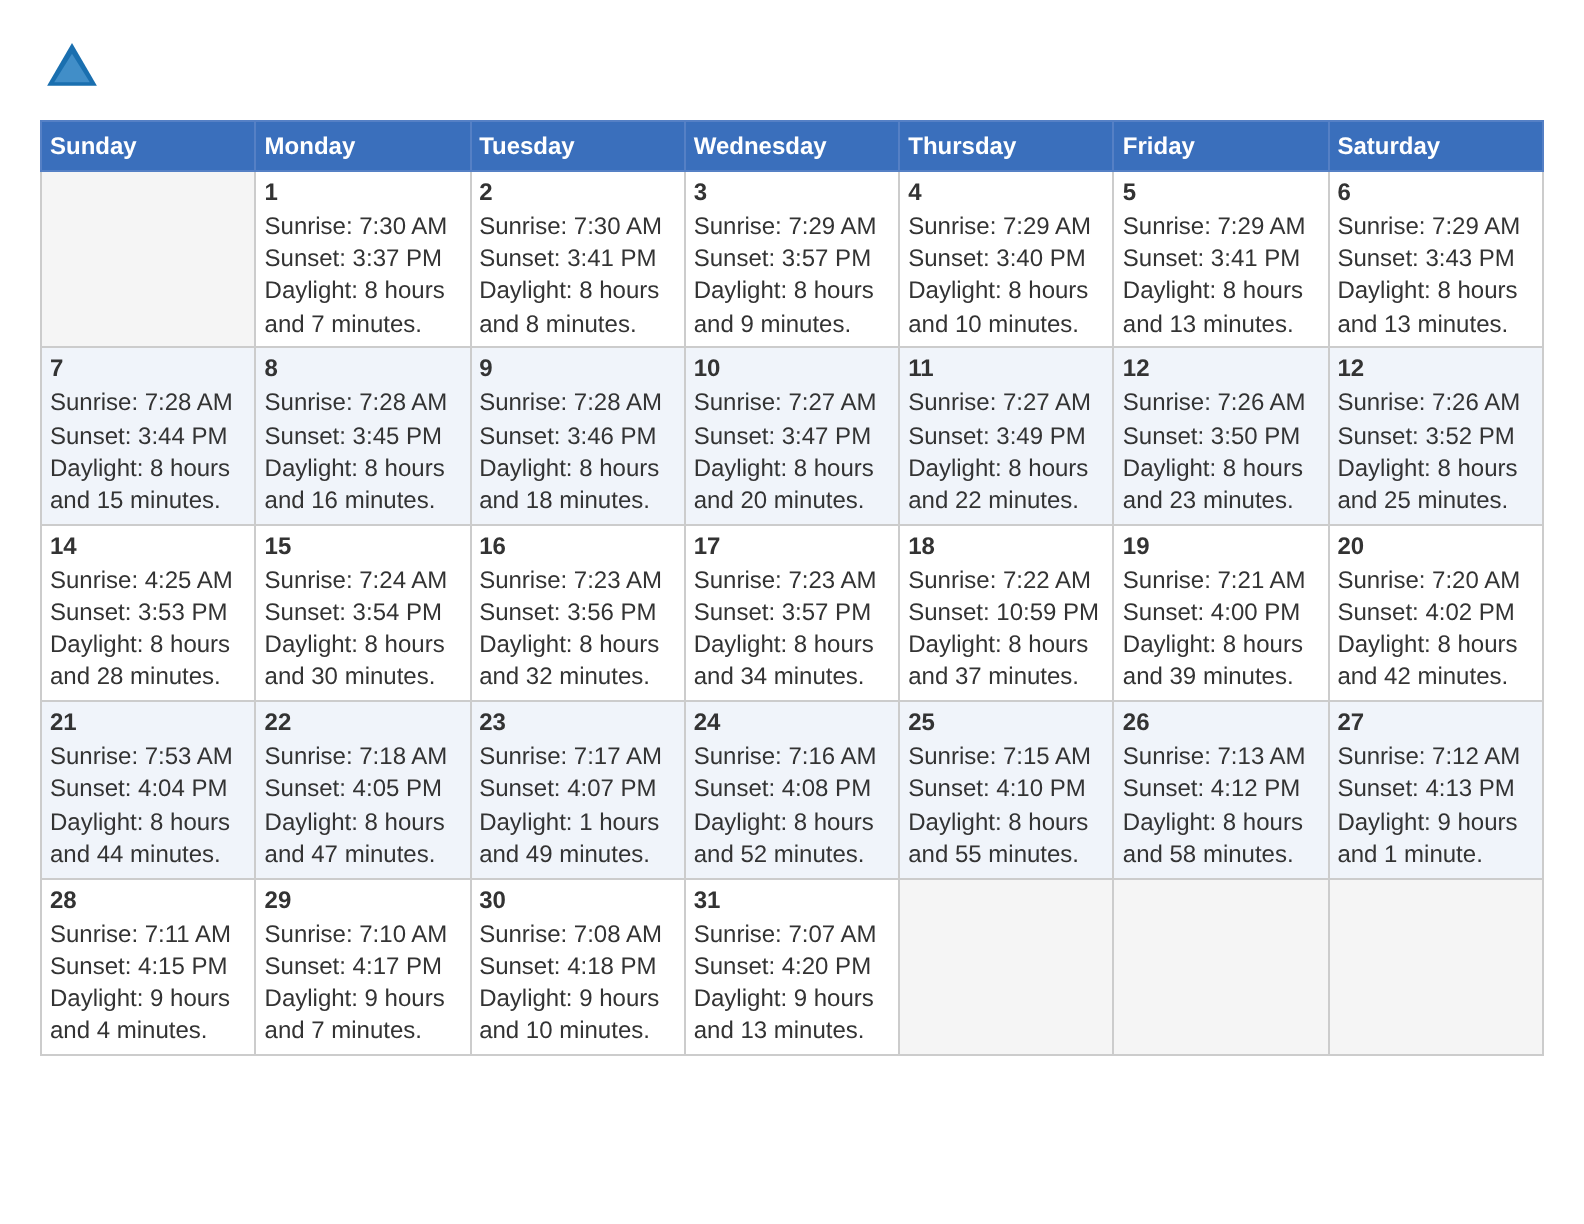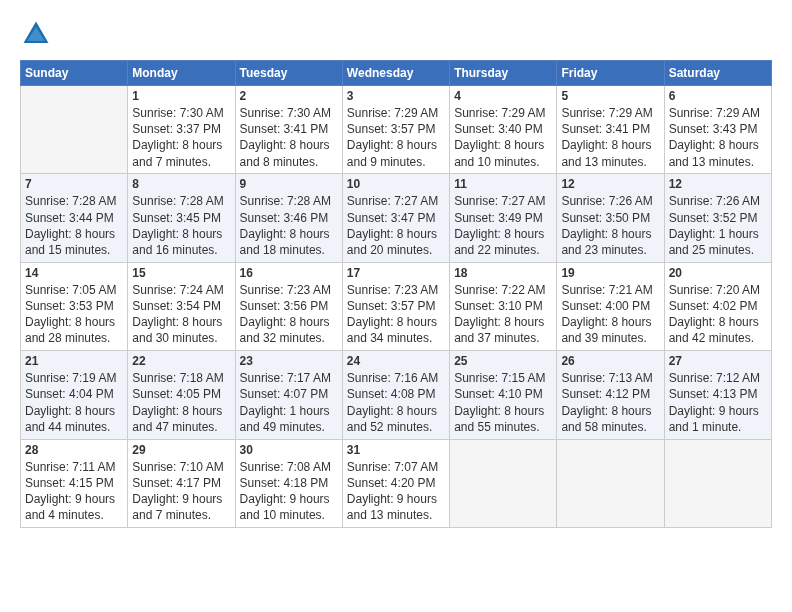--- a/index.html
+++ b/index.html
@@ -230,29 +230,29 @@
           <span>Sunrise: 7:26 AM</span><br>
           <span>Sunset: 3:50 PM</span><br>
           <span>Daylight: 8 hours and 23 minutes.</span>
         </div>
           </td>
           <td>
             <span class="day-number">12</span>
         <div class="day-info">
           <span>Sunrise: 7:26 AM</span><br>
           <span>Sunset: 3:52 PM</span><br>
-          <span>Daylight: 1 hours and 25 minutes.</span>
+          <span>Daylight: 8 hours and 25 minutes.</span>
         </div>
           </td>
         </tr>
         <tr class="row-odd">
           <td>
             <span class="day-number">14</span>
         <div class="day-info">
-          <span>Sunrise: 7:05 AM</span><br>
+          <span>Sunrise: 4:25 AM</span><br>
           <span>Sunset: 3:53 PM</span><br>
           <span>Daylight: 8 hours and 28 minutes.</span>
         </div>
           </td>
           <td>
             <span class="day-number">15</span>
         <div class="day-info">
           <span>Sunrise: 7:24 AM</span><br>
           <span>Sunset: 3:54 PM</span><br>
           <span>Daylight: 8 hours and 30 minutes.</span>
@@ -271,21 +271,21 @@
         <div class="day-info">
           <span>Sunrise: 7:23 AM</span><br>
           <span>Sunset: 3:57 PM</span><br>
           <span>Daylight: 8 hours and 34 minutes.</span>
         </div>
           </td>
           <td>
             <span class="day-number">18</span>
         <div class="day-info">
           <span>Sunrise: 7:22 AM</span><br>
-          <span>Sunset: 3:10 PM</span><br>
+          <span>Sunset: 10:59 PM</span><br>
           <span>Daylight: 8 hours and 37 minutes.</span>
         </div>
           </td>
           <td>
             <span class="day-number">19</span>
         <div class="day-info">
           <span>Sunrise: 7:21 AM</span><br>
           <span>Sunset: 4:00 PM</span><br>
           <span>Daylight: 8 hours and 39 minutes.</span>
         </div>
@@ -296,21 +296,21 @@
           <span>Sunrise: 7:20 AM</span><br>
           <span>Sunset: 4:02 PM</span><br>
           <span>Daylight: 8 hours and 42 minutes.</span>
         </div>
           </td>
         </tr>
         <tr class="row-even">
           <td>
             <span class="day-number">21</span>
         <div class="day-info">
-          <span>Sunrise: 7:19 AM</span><br>
+          <span>Sunrise: 7:53 AM</span><br>
           <span>Sunset: 4:04 PM</span><br>
           <span>Daylight: 8 hours and 44 minutes.</span>
         </div>
           </td>
           <td>
             <span class="day-number">22</span>
         <div class="day-info">
           <span>Sunrise: 7:18 AM</span><br>
           <span>Sunset: 4:05 PM</span><br>
           <span>Daylight: 8 hours and 47 minutes.</span>

